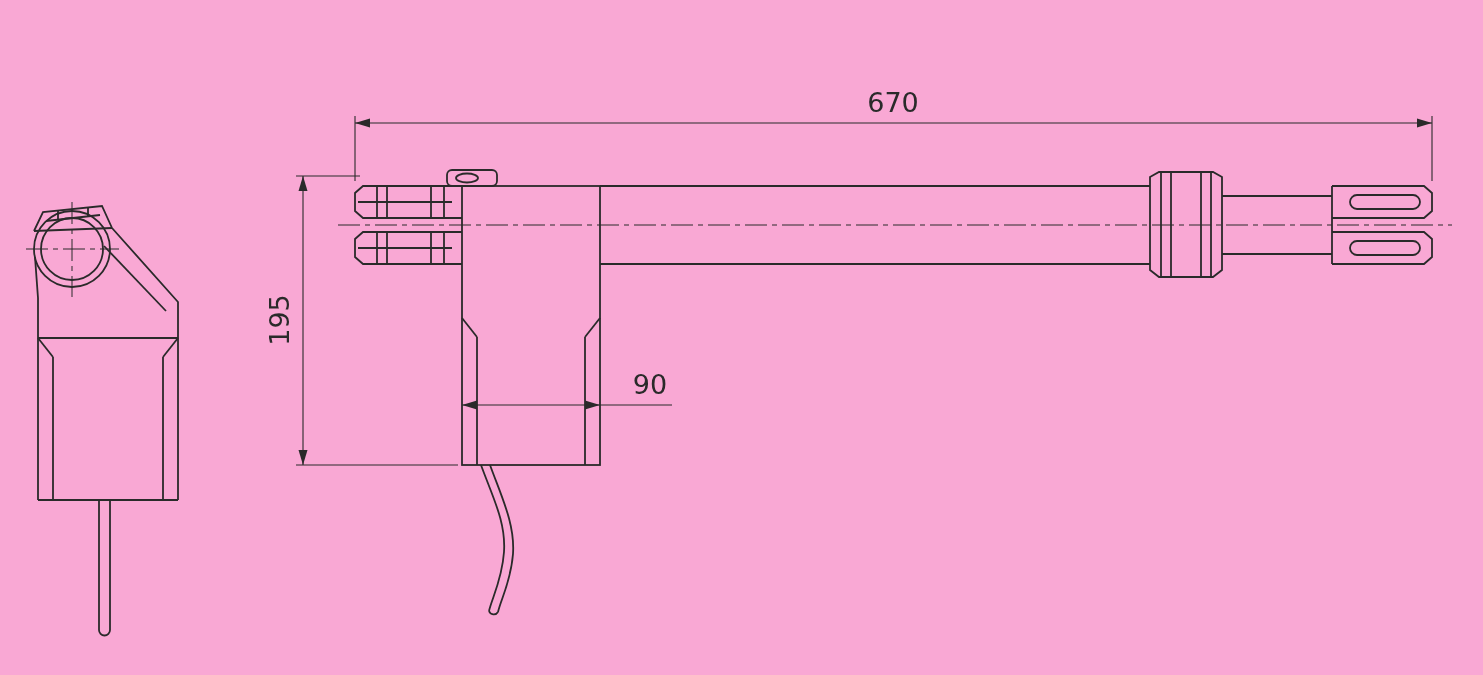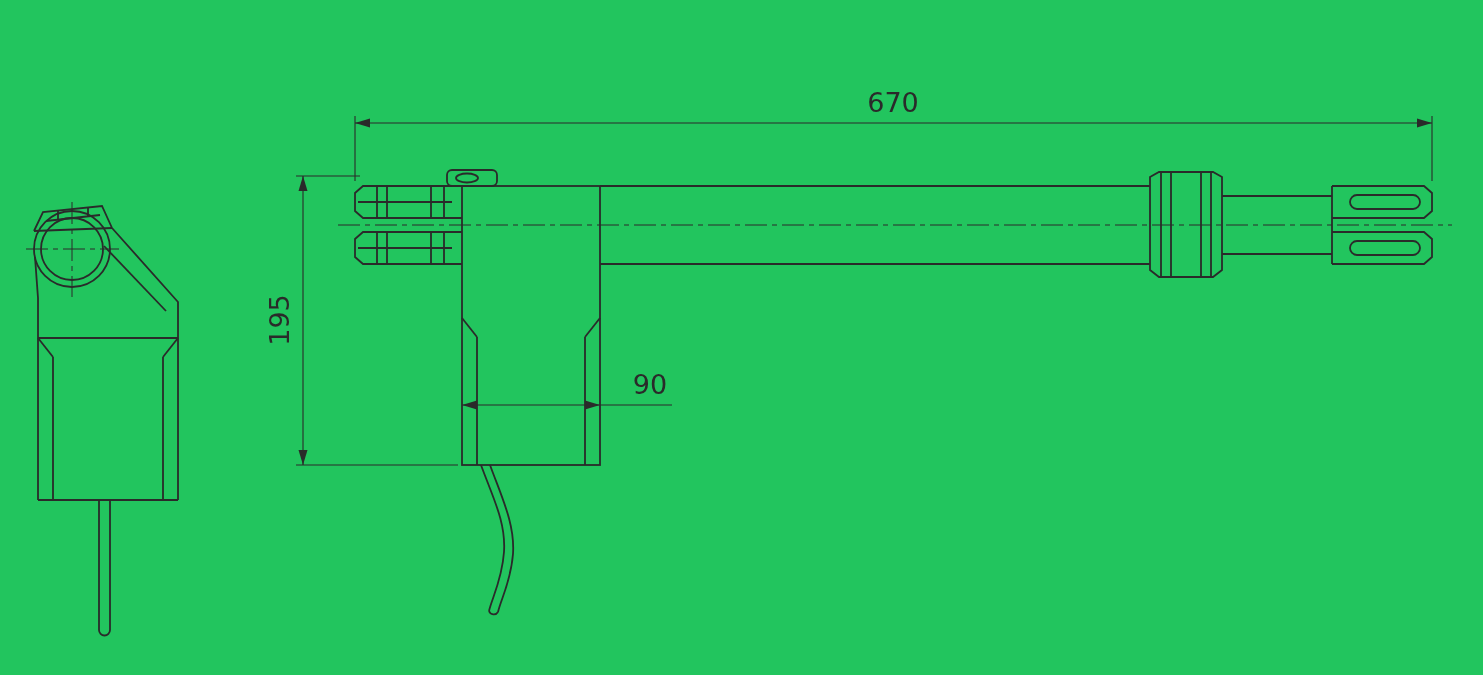--- a/index.html
+++ b/index.html
@@ -1,19 +1,19 @@
 <!DOCTYPE html>
 <html><head>
 <meta charset="utf-8">
 <style>
   html,body{margin:0;padding:0;background:#fff;}
   .sheet{
     position:relative;
     width:1483px;height:675px;
-    background:#22c55e;
+    background:#f9a8d4;
     font-family:"DejaVu Sans",sans-serif;
     overflow:hidden;
   }
   svg{display:block;}
   .outline{fill:none;stroke:#2a2a2a;stroke-width:1.8;stroke-linejoin:miter;}
   .thin{fill:none;stroke:#2a2a2a;stroke-width:1.1;}
   .centerline{fill:none;stroke:#2a2a2a;stroke-width:1.0;stroke-dasharray:22 5 5 5;}
   .arrow{fill:#2a2a2a;stroke:none;}
   .dimtext{fill:#2a2a2a;font-size:27px;font-family:"DejaVu Sans",sans-serif;}
 </style>

